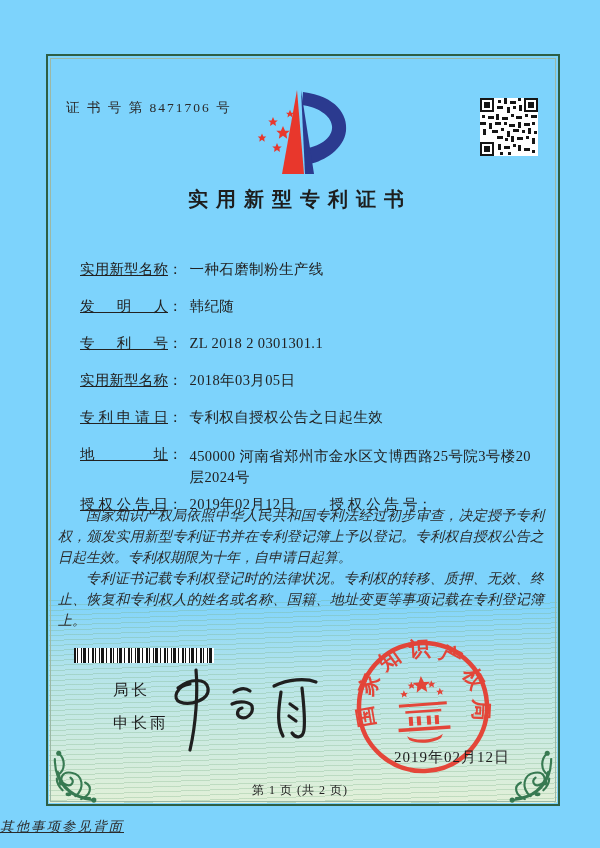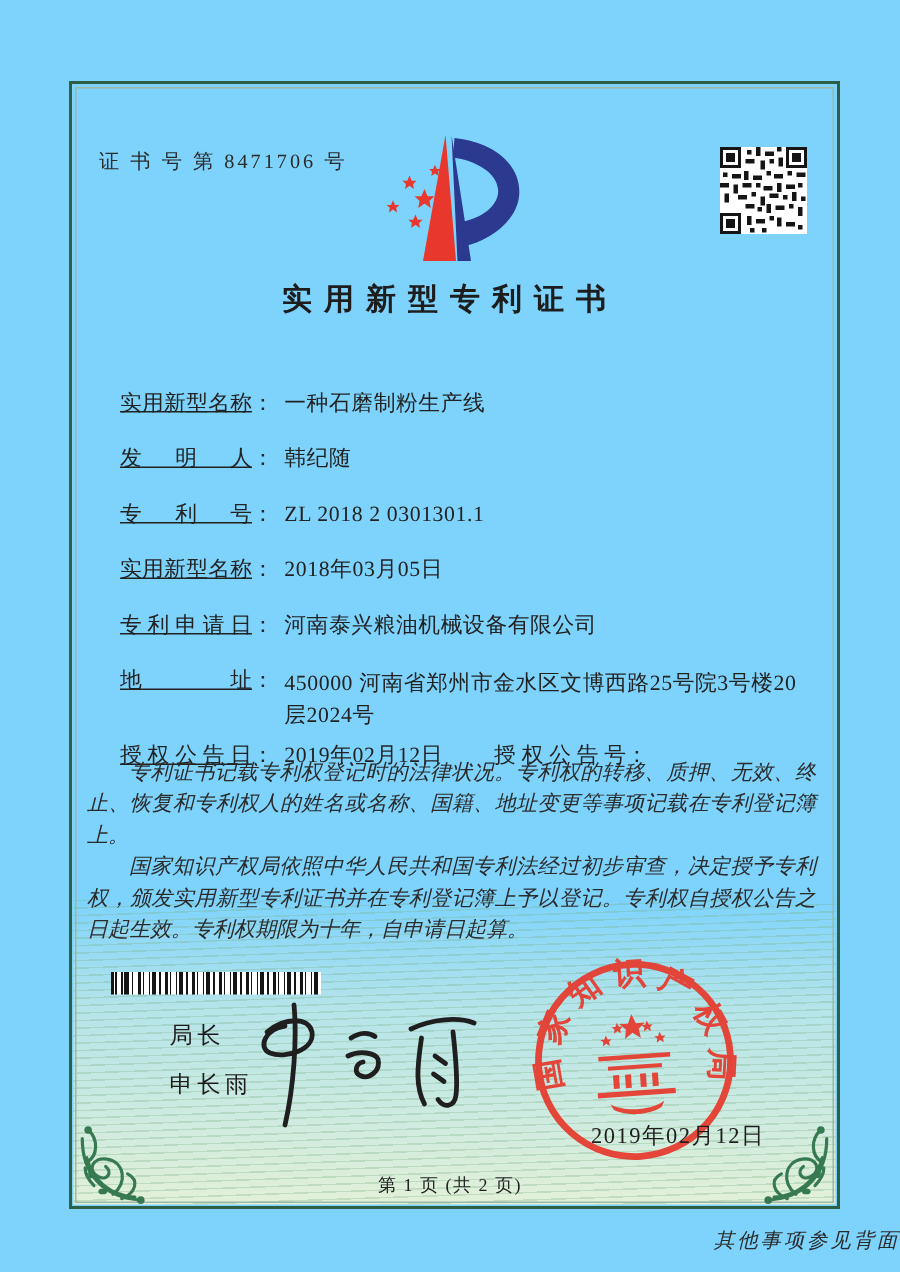--- a/index.html
+++ b/index.html
@@ -53,21 +53,21 @@
       #151515 7px 8px, #fff 8px 9px, #151515 9px 12px, #fff 12px 14px,
       #151515 14px 15px, #fff 15px 18px); }
   .signer { position:absolute; left:80px; top:680px; z-index:3;
     font-family:"Liberation Sans","DejaVu Sans",sans-serif; font-size:15.5px; color:#1c1c1c; letter-spacing:3px;margin-left:33px; }
   .signer div { margin-bottom:12px; }
   .signature { position:absolute; left:150px; top:662px; width:180px; height:100px; z-index:4; }
   .seal { position:absolute; left:353px; top:637px; width:140px; height:140px; z-index:3; opacity:0.94; }
   .seal-date { position:absolute; left:363px; top:748px; width:178px; text-align:center; z-index:4;
     font-size:15px; letter-spacing:1px; color:#1e1e1e; }
   .page-num { position:absolute; left:0; right:0; top:782px; text-align:center; font-size:12px; letter-spacing:1px; z-index:3; }
-  .back-note { position:absolute; left:0; right:0; top:818px; text-align:right; font-size:13.5px; font-style:italic; letter-spacing:2px; color:#2b2b2b; }
+  .back-note { position:absolute; left:0; right:0; top:818px; text-align:left; font-size:13.5px; font-style:italic; letter-spacing:2px; color:#2b2b2b;text-decoration:underline; }
   .flourish { position:absolute; width:78px; height:78px; z-index:2; }
   .fl-left { left:49px; top:726px; }
   .fl-right { left:479px; top:726px; transform:scaleX(-1); }
 </style>
 </head>
 <body>
 
 <div class="page">
 
   <div class="waves"></div>
@@ -208,39 +208,39 @@
       <span class="fvalue">ZL 2018 2 0301301.1</span>
     </div>
     <div class="frow">
       <span class="flabel">实用新型名称</span>
         <span class="fcolon">：</span>
       <span class="fvalue">2018年03月05日</span>
     </div>
     <div class="frow">
       <span class="flabel">专利申请日</span>
         <span class="fcolon">：</span>
-      <span class="fvalue">河南泰兴粮油机械设备有限公司</span>
+      <span class="fvalue">专利权自授权公告之日起生效</span>
     </div>
     <div class="frow addr">
       <span class="flabel">地址</span>
         <span class="fcolon">：</span>
       <span class="fvalue">450000 河南省郑州市金水区文博西路25号院3号楼20层2024号</span>
     </div>
     <div class="frow">
       <span class="flabel">授权公告日</span>
         <span class="fcolon">：</span>
       <span class="fvalue">2019年02月12日</span>
       <span class="flabel2">授权公告号</span>
         <span class="fcolon">：</span>
     </div>
   </div>
 
   <div class="body-text">
+    <p>国家知识产权局依照中华人民共和国专利法经过初步审查，决定授予专利权，颁发实用新型专利证书并在专利登记簿上予以登记。专利权自授权公告之日起生效。专利权期限为十年，自申请日起算。</p>
     <p>专利证书记载专利权登记时的法律状况。专利权的转移、质押、无效、终止、恢复和专利权人的姓名或名称、国籍、地址变更等事项记载在专利登记簿上。</p>
-    <p>国家知识产权局依照中华人民共和国专利法经过初步审查，决定授予专利权，颁发实用新型专利证书并在专利登记簿上予以登记。专利权自授权公告之日起生效。专利权期限为十年，自申请日起算。</p>
   </div>
 
   <div class="barcode"></div>
 
   <div class="signer">
     <div>局长</div>
     <div>申长雨</div>
   </div>
 
   <svg class="signature" viewBox="0 0 180 100">

